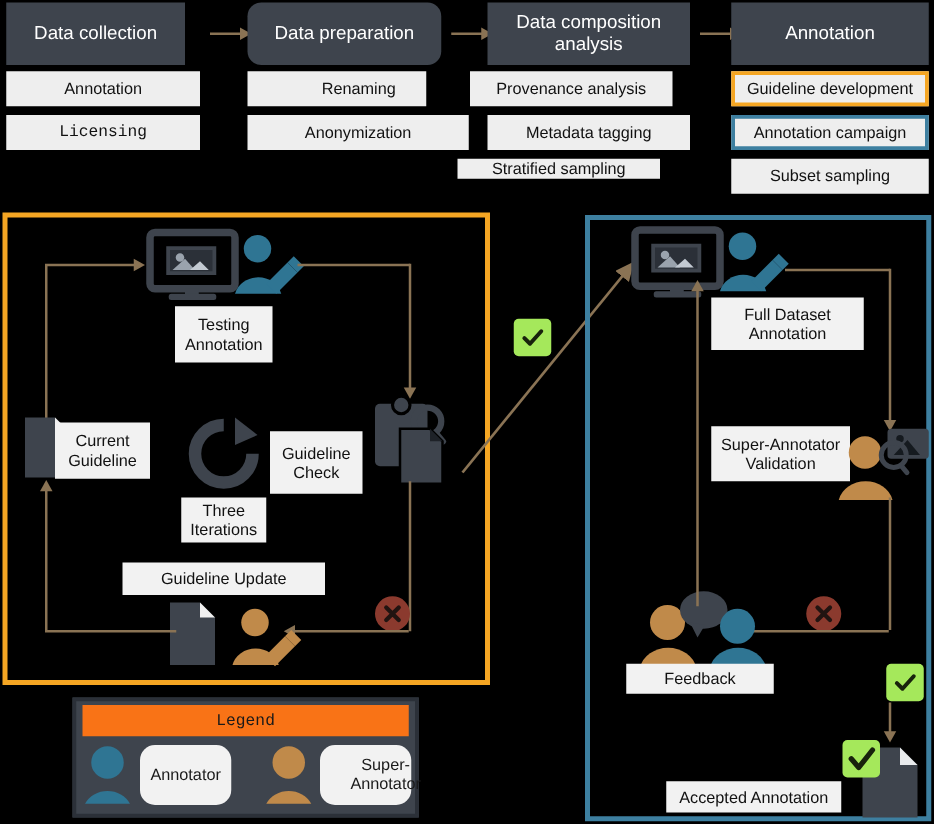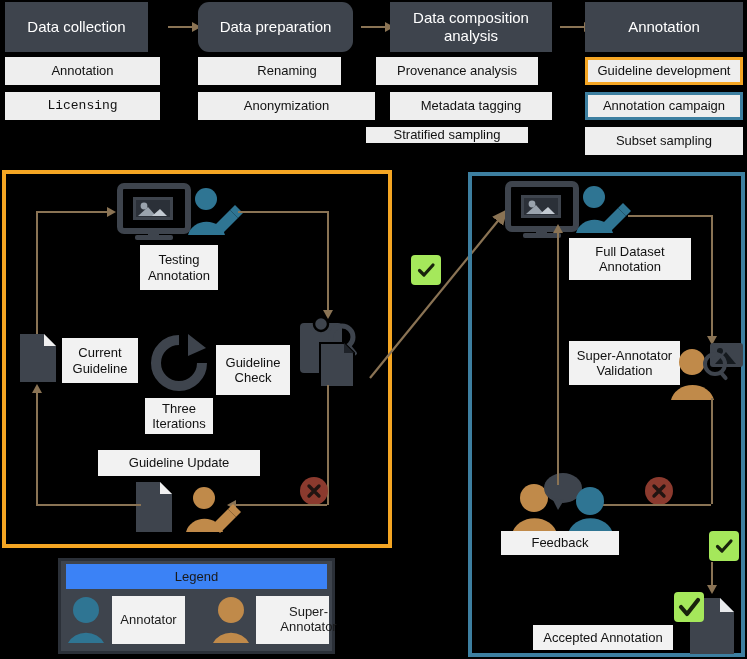--- a/index.html
+++ b/index.html
@@ -39,23 +39,23 @@
   .ah-d:after{content:"";position:absolute;bottom:-8px;left:-4px;
       border-top:9px solid #8a7354;border-left:5px solid transparent;border-right:5px solid transparent;}
 
   
   .badge-x{border-radius:50%;background:#8b3a2e;display:flex;align-items:center;
            justify-content:center;color:#1a1a1a;font-weight:bold;}
   .badge-ok{background:#a5e85b;border-radius:4px;display:flex;align-items:center;justify-content:center;}
 
   
   .legend-box{background:#3e444d;border:3px solid #2b3038;}
-  .legend-title{background:#3b82f6;font-size:13px;display:flex;align-items:center;justify-content:center;}
+  .legend-title{background:#f97316;font-size:13px;display:flex;align-items:center;justify-content:center;font-family:Liberation Mono, monospace;}
   .legend-lbl{background:#f2f2f2;font-size:13px;display:flex;align-items:center;
-              justify-content:center;text-align:center;line-height:1.15;}
+              justify-content:center;text-align:center;line-height:1.15;border-radius:12px;}
 
   svg{display:block;overflow:visible;}
 </style>
 </head>
 <body>
 
 <div class="abs stage-head" style="left:5px;top:2px;width:143px;height:50px;">Data collection</div>
 <div class="abs stage-item" style="left:5px;top:57px;width:155px;height:28px;">Annotation</div>
 <div class="abs stage-item" style="left:5px;top:92px;width:155px;height:28px;font-family:Liberation Mono, monospace;">Licensing</div>
 
@@ -108,21 +108,21 @@
 
 <div class="abs ln-h" style="left:238px;top:211px;width:90px;"></div>
 <div class="abs ln-v ah-d" style="left:327px;top:211px;height:100px;"></div>
 
 <div class="abs" style="left:18px;top:332px;width:40px;height:52px;">
   <svg width="40" height="52" viewBox="0 0 40 52">
     <path d="M2 2 h24 l12 12 v36 h-36 z" fill="#3e444d"></path>
     <path d="M26 2 l12 12 h-12 z" fill="#f0f0f0"></path>
   </svg>
 </div>
-<div class="abs lbl" style="left:62px;top:338px;width:76px;height:45px;">Current Guideline</div>
+<div class="abs lbl" style="left:44px;top:338px;width:76px;height:45px;">Current Guideline</div>
 
 <div class="abs" style="left:148px;top:332px;width:62px;height:62px;">
   <svg width="62" height="62" viewBox="0 0 62 62">
     <path d="M31 8 a23 23 0 1 0 23 23" fill="none" stroke="#3e444d" stroke-width="10" stroke-linecap="butt"></path>
     <polygon points="40,2 58,16 40,24" fill="#3e444d"></polygon>
   </svg>
 </div>
 <div class="abs lbl" style="left:145px;top:398px;width:68px;height:36px;">Three Iterations</div>
 
 <div class="abs lbl" style="left:216px;top:345px;width:74px;height:50px;">Guideline Check</div>

